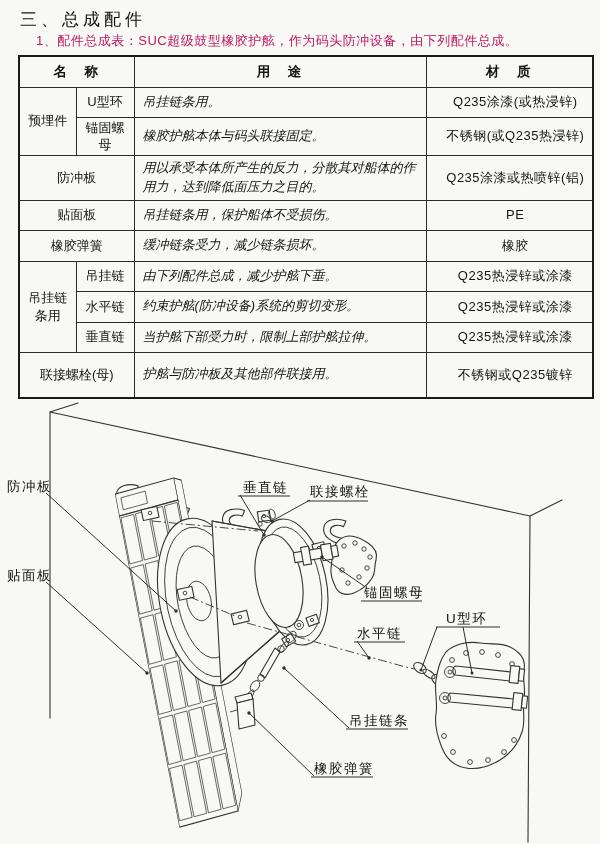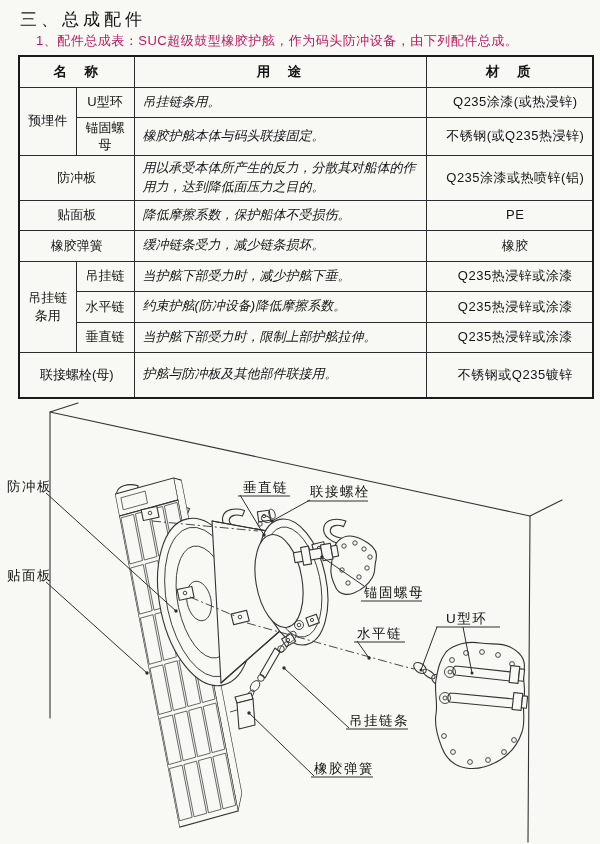--- a/index.html
+++ b/index.html
@@ -79,37 +79,37 @@
       <td class="purpose">橡胶护舷本体与码头联接固定。</td>
       <td class="material">不锈钢(或Q235热浸锌)</td>
     </tr>
     <tr class="h-45">
       <td colspan="2">防冲板</td>
       <td class="purpose">用以承受本体所产生的反力，分散其对船体的作用力，达到降低面压力之目的。</td>
       <td class="material">Q235涂漆或热喷锌(铝)</td>
     </tr>
     <tr class="h-30">
       <td colspan="2">贴面板</td>
-      <td class="purpose">降低摩擦系数，保护船体不受损伤。</td>
+      <td class="purpose">吊挂链条用，保护船体不受损伤。</td>
       <td class="material">PE</td>
     </tr>
     <tr class="h-31">
       <td colspan="2">橡胶弹簧</td>
       <td class="purpose">缓冲链条受力，减少链条损坏。</td>
       <td class="material">橡胶</td>
     </tr>
     <tr class="h-30">
       <td rowspan="3">吊挂链条用</td>
       <td>吊挂链</td>
-      <td class="purpose">当护舷下部受力时，减少护舷下垂。</td>
+      <td class="purpose">由下列配件总成，减少护舷下垂。</td>
       <td class="material">Q235热浸锌或涂漆</td>
     </tr>
     <tr class="h-31">
       <td>水平链</td>
-      <td class="purpose">约束护舷(防冲设备)降低摩擦系数。</td>
+      <td class="purpose">约束护舷(防冲设备)系统的剪切变形。</td>
       <td class="material">Q235热浸锌或涂漆</td>
     </tr>
     <tr class="h-30">
       <td>垂直链</td>
       <td class="purpose">当护舷下部受力时，限制上部护舷拉伸。</td>
       <td class="material">Q235热浸锌或涂漆</td>
     </tr>
     <tr class="h-32">
       <td colspan="2">联接螺栓(母)</td>
       <td class="purpose">护舷与防冲板及其他部件联接用。</td>

